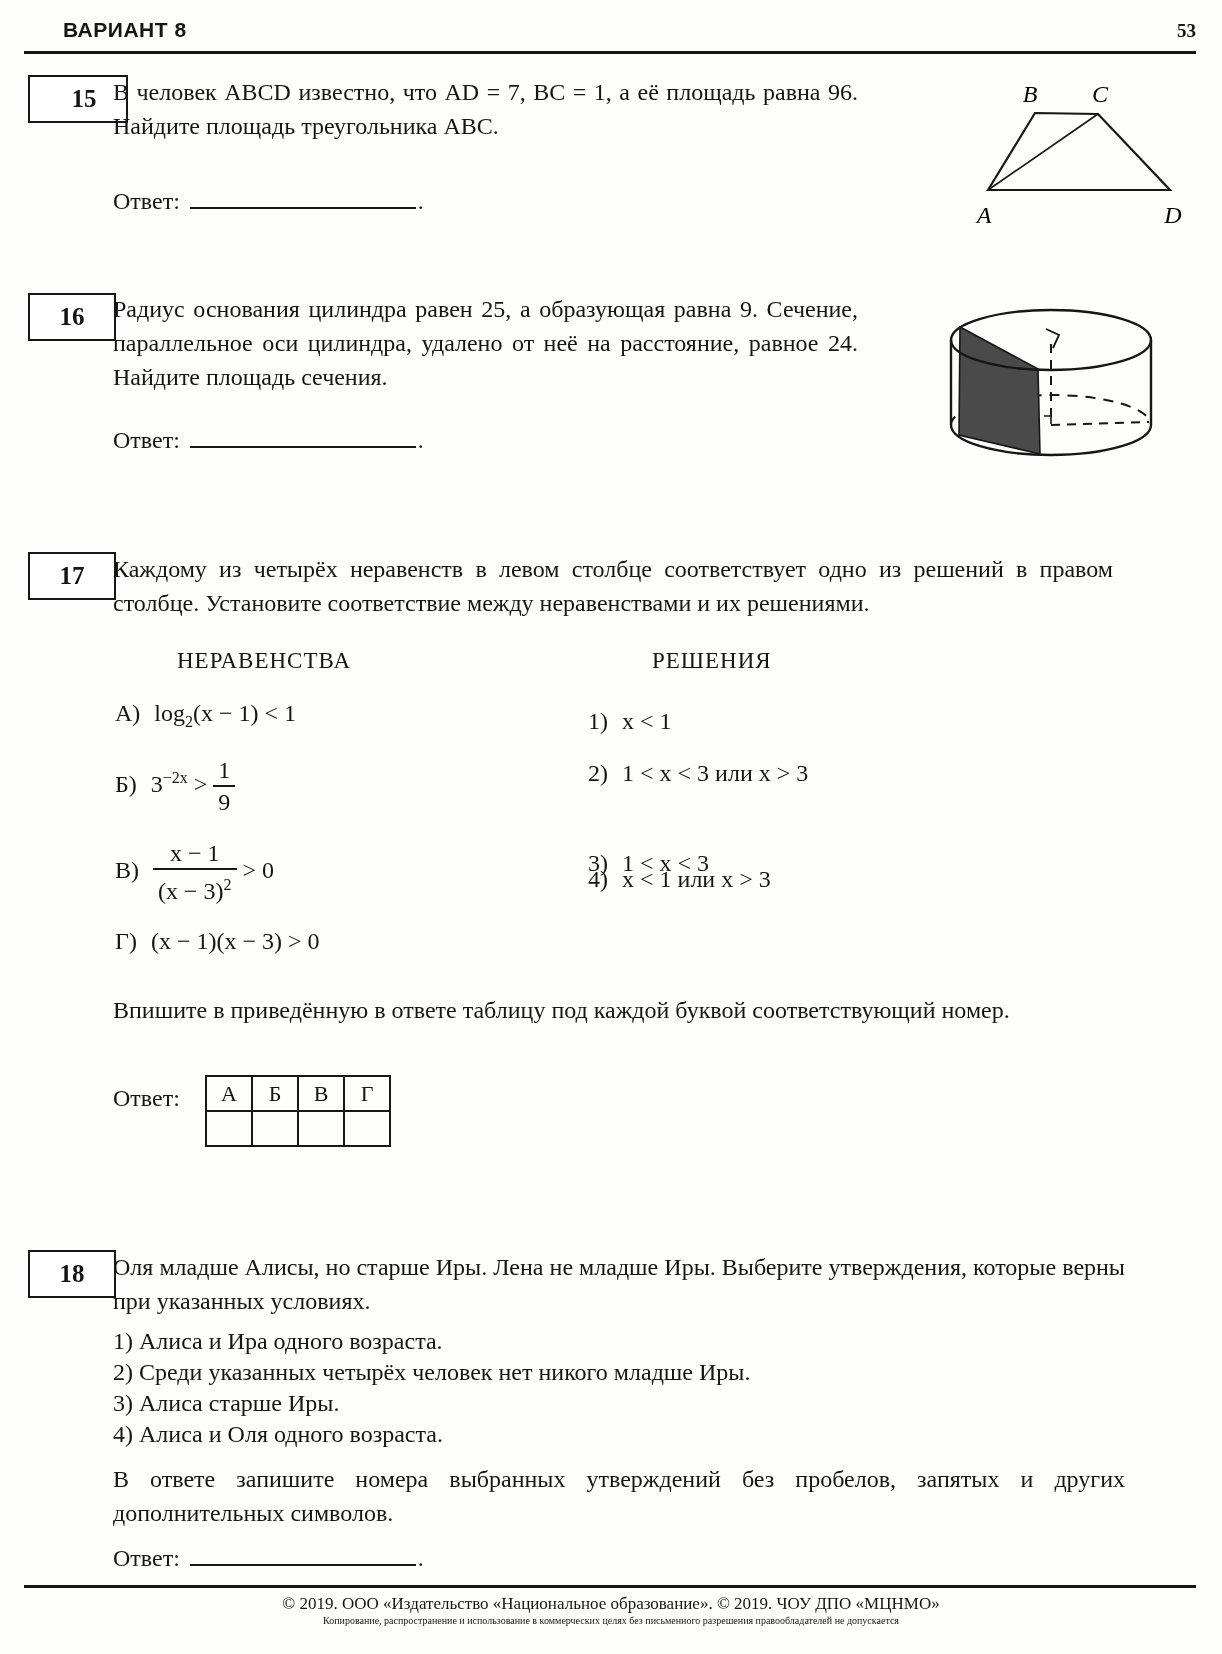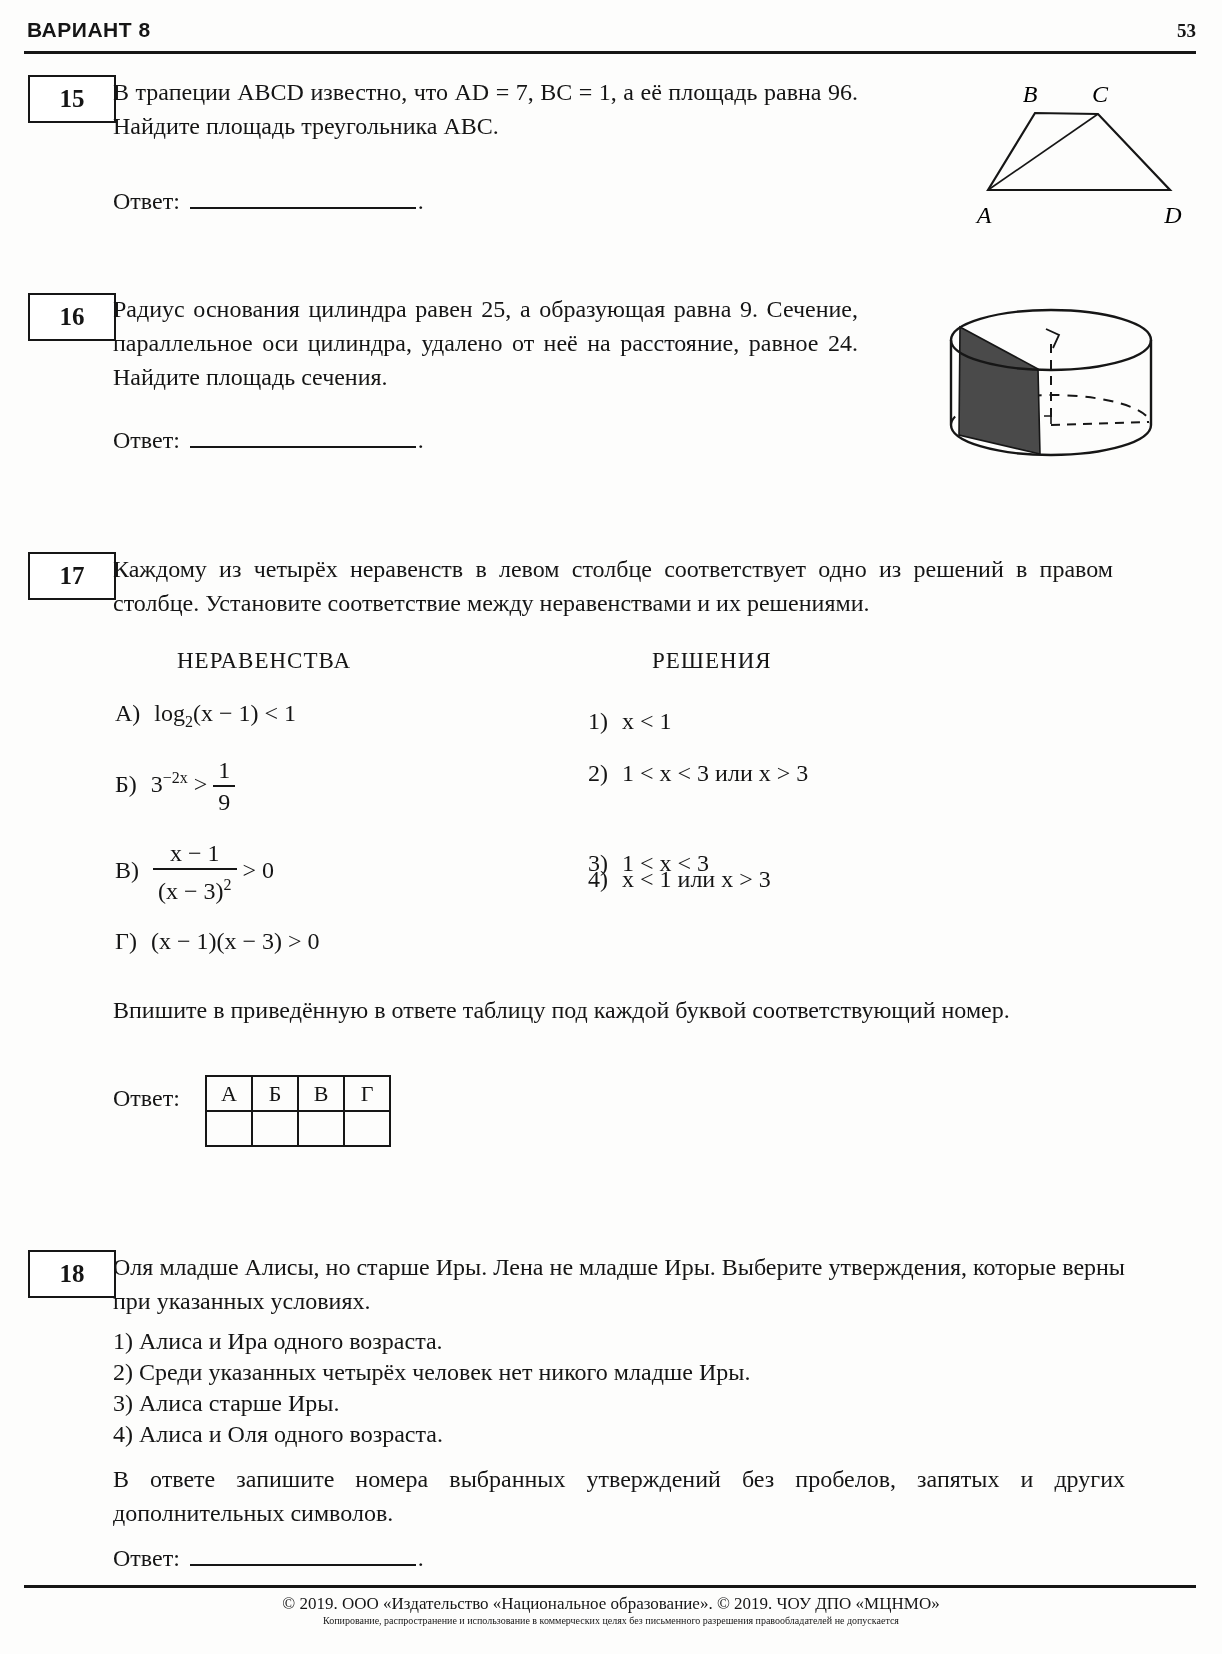--- a/index.html
+++ b/index.html
@@ -4,21 +4,21 @@
 <style>
   html,body{margin:0;padding:0;}
   body{
     width:1222px;height:1654px;position:relative;overflow:hidden;
     background:#fdfdfc;color:#151515;
     font-family:"Liberation Serif","DejaVu Serif",serif;
     font-size:24px;
   }
   .abs{position:absolute;}
   
-  .hdr-left{font-family:"Liberation Sans","DejaVu Sans",sans-serif;font-weight:bold;font-size:21px;letter-spacing:.5px;}
+  .hdr-left{font-family:"Liberation Sans","DejaVu Sans",sans-serif;font-weight:bold;font-size:21px;letter-spacing:.5px;margin-left:36px;}
   .hdr-num{font-size:19px;font-weight:bold;}
   .rule{position:absolute;background:#161616;}
   
   .numbox{
     position:absolute;left:28px;width:84px;height:44px;
     border:2.5px solid #161616;background:#fff;
     display:flex;align-items:center;justify-content:center;
     font-weight:bold;font-size:25px;
   }
   .stmt{position:absolute;left:113px;text-align:justify;line-height:34px;}
@@ -49,24 +49,24 @@
   svg text{font-family:"Liberation Serif","DejaVu Serif",serif;}
 </style>
 </head>
 <body>
 
 <div class="abs hdr-left" style="left:27px;top:18px;">ВАРИАНТ 8</div>
 <div class="abs hdr-num" style="right:26px;top:20px;">53</div>
 <div class="rule" style="left:24px;top:51px;width:1172px;height:3px;"></div>
 
 <div>
-  <div class="numbox" style="top:75px;">
+  <div class="numbox" style="top:75px;padding-left:12px;">
     <span>15</span>
   </div>
-  <div class="stmt" style="top:75px;width:745px;"><span>В трапеции </span><span class="mi">ABCD</span><span> известно, что </span><span class="mi">AD</span><span> = 7, </span><span class="mi">BC</span><span> = 1, а её площадь равна 96. Найдите площадь треугольника </span><span class="mi">ABC</span><span>.</span></div>
+  <div class="stmt" style="top:75px;width:745px;"><span>В человек </span><span class="mi">ABCD</span><span> известно, что </span><span class="mi">AD</span><span> = 7, </span><span class="mi">BC</span><span> = 1, а её площадь равна 96. Найдите площадь треугольника </span><span class="mi">ABC</span><span>.</span></div>
   <div class="abs" style="left:113px;top:183px;">
     <span class="anslabel">Ответ:</span><span class="blank"></span><span class="dot">.</span>
   </div>
 
   <svg class="abs" style="left:930px;top:68px;" width="262" height="162" viewBox="0 0 262 162">
     <path d="M58,122 L105,45 L168,46 L240,122 Z" fill="none" stroke="#161616" stroke-width="2.2"></path>
     <path d="M58,122 L168,46" fill="none" stroke="#161616" stroke-width="1.6"></path>
     <text x="100" y="34" font-size="24" font-style="italic" text-anchor="middle">B</text>
     <text x="170" y="34" font-size="24" font-style="italic" text-anchor="middle">C</text>
     <text x="54" y="155" font-size="24" font-style="italic" text-anchor="middle">A</text>

